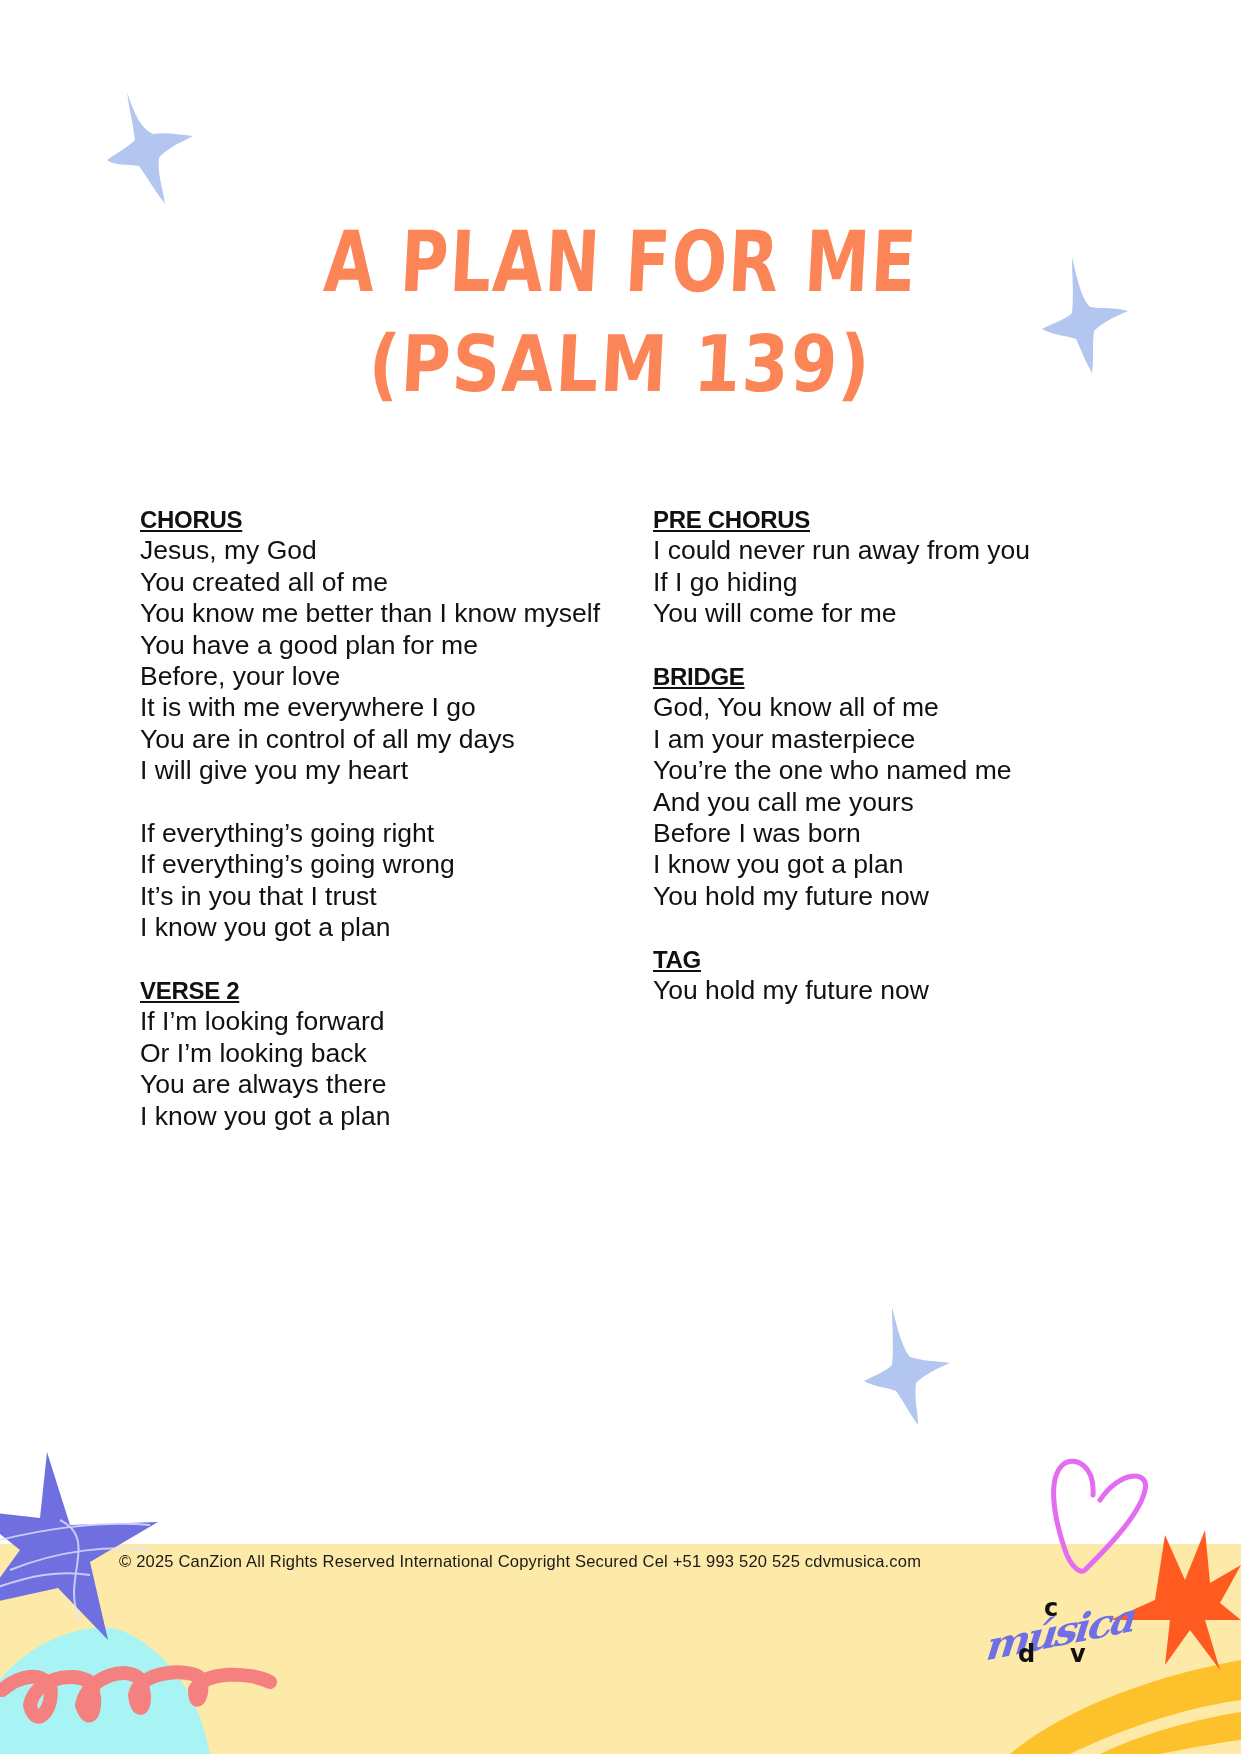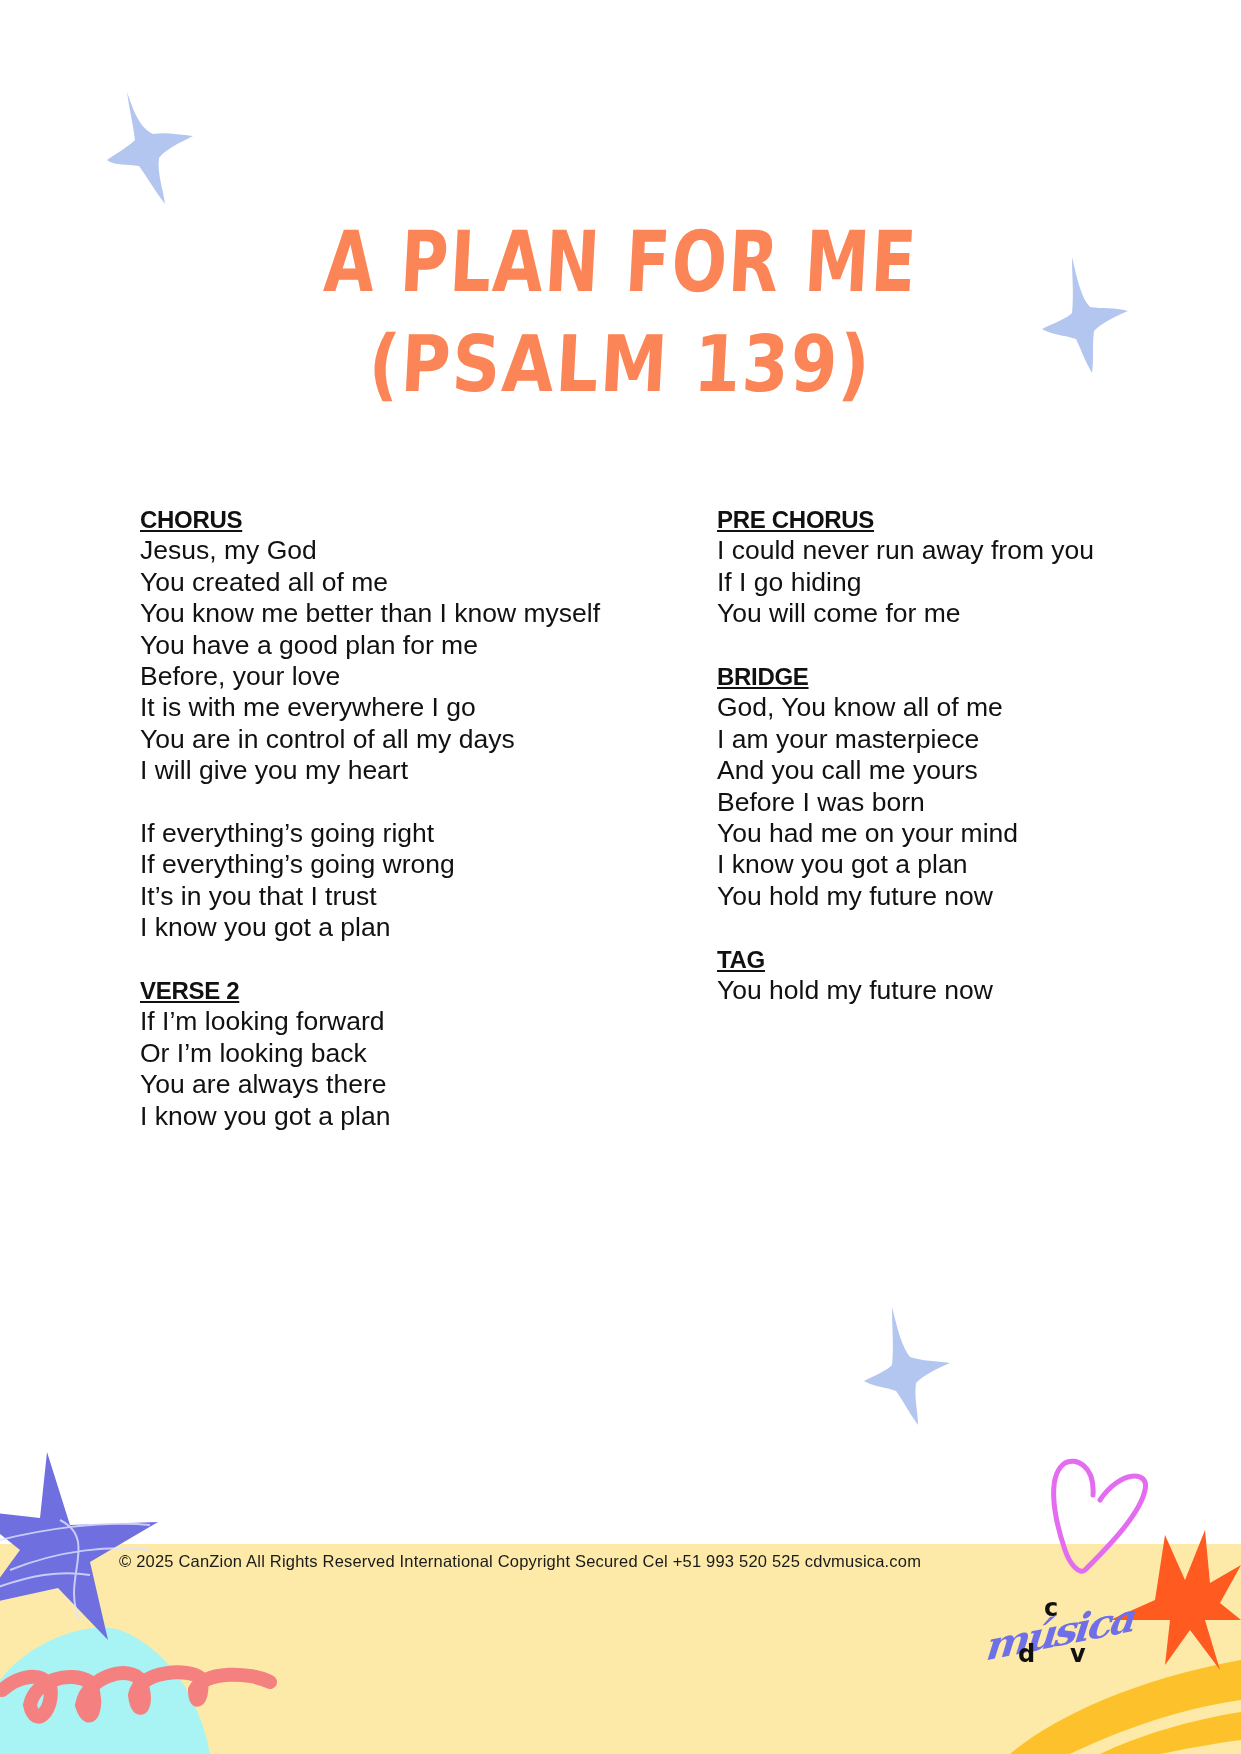--- a/index.html
+++ b/index.html
@@ -47,21 +47,21 @@
       transform: scaleX(0.86);
     }
     
     .col {
       position: absolute;
       top: 504px;
       font-size: 26.5px;
       line-height: 31.4px;
     }
     .col-left { left: 140px; width: 520px; }
-    .col-right { left: 717px; width: 470px; }
+    .col-right { left: 653px; width: 470px; }
     .section { margin-bottom: 31.4px; }
     .section-heading {
       font-weight: bold;
       font-size: 24px;
       letter-spacing: -0.3px;
       text-decoration: underline;
     }
     .lyric-line { white-space: nowrap; }
 
     
@@ -167,23 +167,23 @@
     <div class="section">
       <div class="section-heading">PRE CHORUS</div>
       <div class="lyric-line">I could never run away from you</div>
       <div class="lyric-line">If I go hiding</div>
       <div class="lyric-line">You will come for me</div>
     </div>
     <div class="section">
       <div class="section-heading">BRIDGE</div>
       <div class="lyric-line">God, You know all of me</div>
       <div class="lyric-line">I am your masterpiece</div>
+      <div class="lyric-line">You’re the one who named me</div>
       <div class="lyric-line">And you call me yours</div>
       <div class="lyric-line">Before I was born</div>
-      <div class="lyric-line">You had me on your mind</div>
       <div class="lyric-line">I know you got a plan</div>
       <div class="lyric-line">You hold my future now</div>
     </div>
     <div class="section">
       <div class="section-heading">TAG</div>
       <div class="lyric-line">You hold my future now</div>
     </div>
   </div>
 
   <div class="footer-band"></div>

